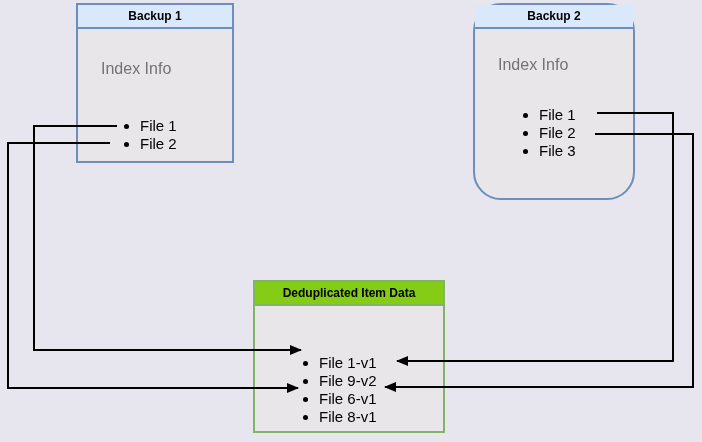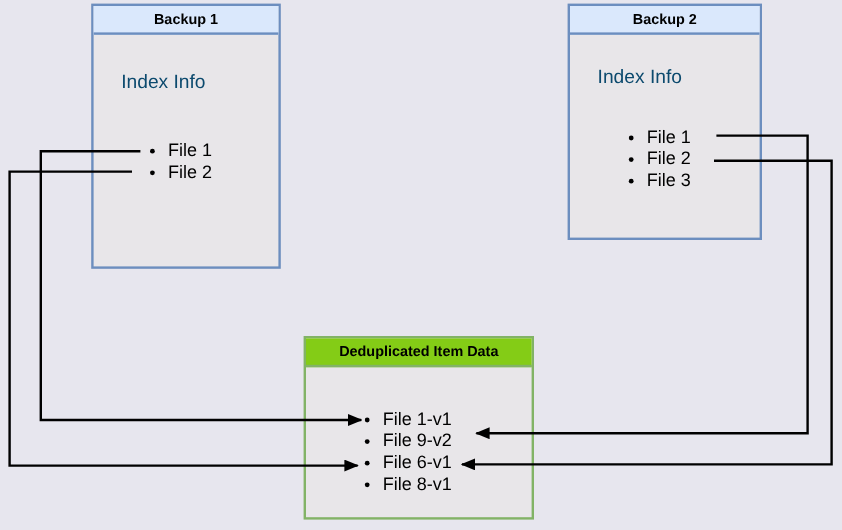--- a/index.html
+++ b/index.html
@@ -38,45 +38,45 @@
     font-size: 12px;
     font-weight: bold;
     color: #000;
   }
   .node.blue  .node-header { background: #dae8fc; border-bottom: 2px solid #6c8ebf; }
   .node.green .node-header { background: #84cc16; border-bottom: 2px solid #82b366; }
   .subtitle {
     position: absolute;
     left: 23px;
     font-size: 16px;
-    color: #0c4a6e;
+    color: #737373;
     white-space: nowrap;
   }
   ul.filelist {
     position: absolute;
     margin: 0;
     padding: 0;
     list-style: disc;
     color: #000;
   }
   ul.filelist li {
     font-size: 15px;
     line-height: 18px;
     white-space: nowrap;
   }
-  #backup1 { left: 76px;  top: 3px;   width: 158px; height: 221px; }
+  #backup1 { left: 76px;  top: 3px;   width: 158px; height: 160px; }
   #backup1 .subtitle { top: 55px; }
   #backup1 ul.filelist { top: 112px; padding-left: 62px; }
 
-  #backup2 { left: 473px; top: 3px;   width: 162px; height: 197px; }
+  #backup2 { left: 473px; top: 3px;   width: 162px; height: 197px; border-radius: 28px; }
   #backup2 .subtitle { top: 51px; }
   #backup2 ul.filelist { top: 101px; padding-left: 64px; }
 
   #dedup   { left: 253px; top: 280px; width: 192px; height: 153px; }
-  #dedup ul.filelist { top: 59px; padding-left: 64px; }
+  #dedup ul.filelist { top: 72px; padding-left: 64px; }
 </style>
 </head>
 <body>
 
 <div class="canvas">
 
   <div class="node blue" id="backup1">
     <div class="node-header">Backup 1</div>
     <div class="subtitle">Index Info</div>
     <ul class="filelist">

